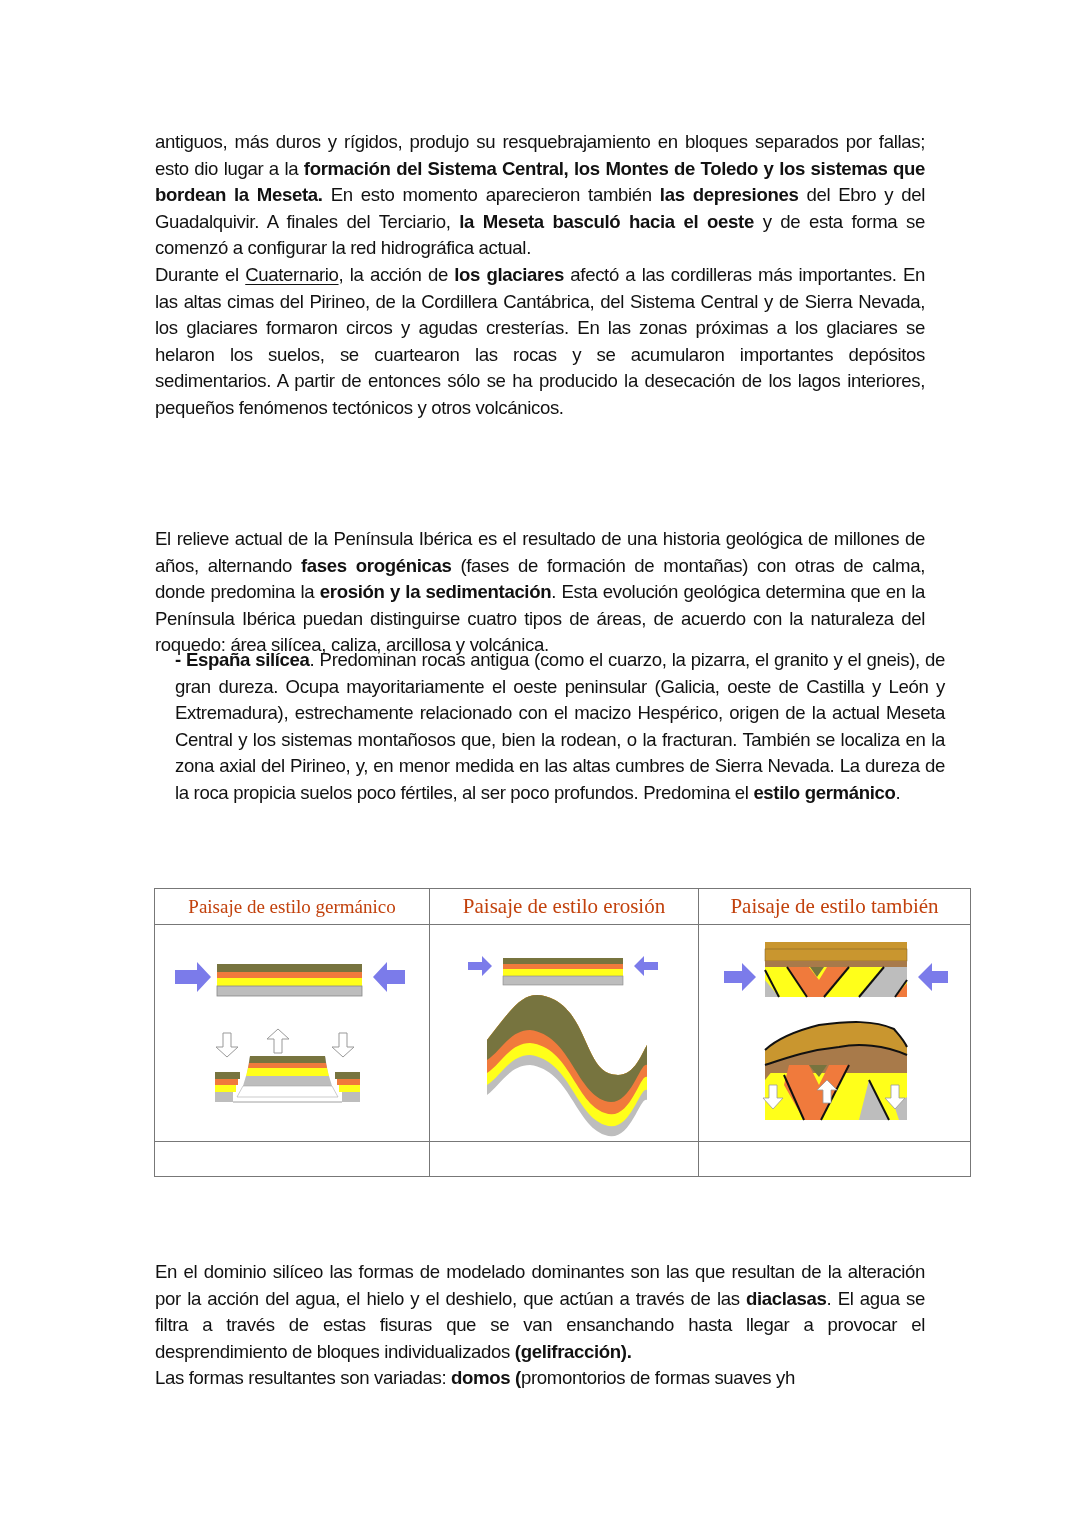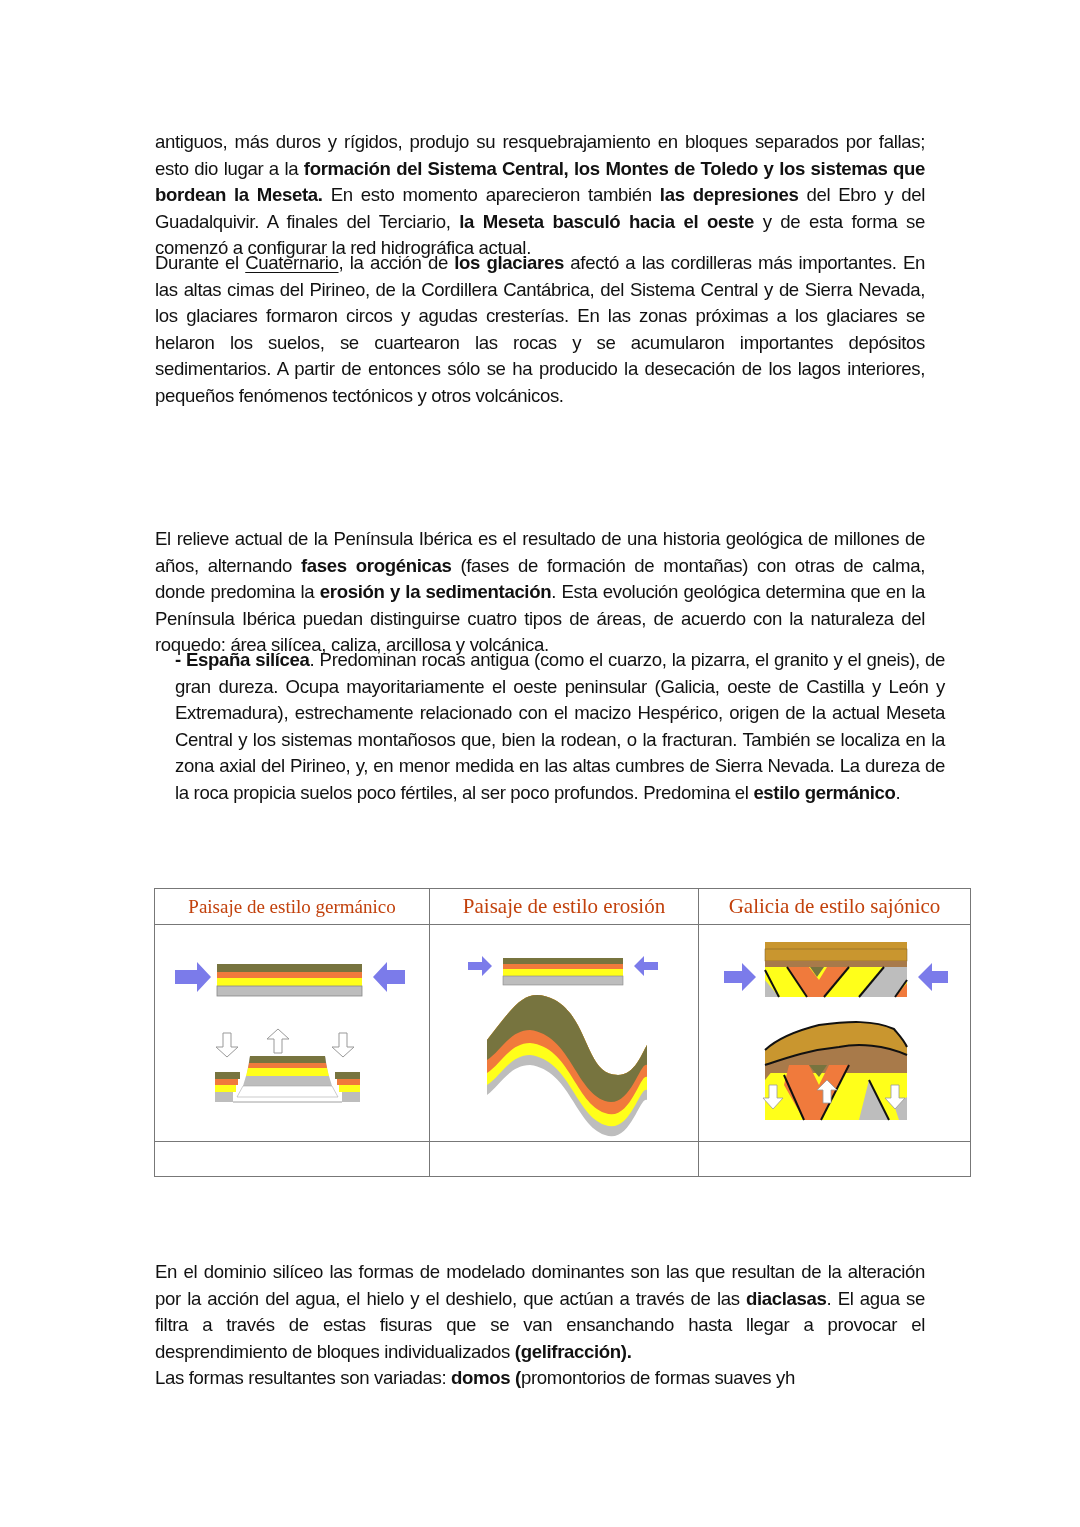--- a/index.html
+++ b/index.html
@@ -75,21 +75,21 @@
   </style>
 </head>
 <body>
 
 <div class="page">
 
   <div class="textblock" style="top:129px;">
     <p><span>antiguos, más duros y rígidos, produjo su resquebrajamiento en bloques separados por fallas; esto dio lugar a la </span><b>formación del Sistema Central, los Montes de Toledo y los sistemas que bordean la Meseta.</b><span> En esto momento aparecieron también </span><b>las depresiones</b><span> del Ebro y del Guadalquivir. A finales del Terciario, </span><b>la Meseta basculó hacia el oeste</b><span> y de esta forma se comenzó a configurar la red hidrográfica actual.</span></p>
   </div>
 
-  <div class="textblock" style="top:250px;">
+  <div class="textblock" style="top:262px;">
     <p><span>Durante el </span><u>Cuaternario</u><span>, la acción de </span><b>los glaciares</b><span> afectó a las cordilleras más importantes. En las altas cimas del Pirineo, de la Cordillera Cantábrica, del Sistema Central y de Sierra Nevada, los glaciares formaron circos y agudas cresterías. En las zonas próximas a los glaciares se helaron los suelos, se cuartearon las rocas y se acumularon importantes depósitos sedimentarios. A partir de entonces sólo se ha producido la desecación de los lagos interiores, pequeños fenómenos tectónicos y otros volcánicos.</span></p>
   </div>
 
 
   <div class="textblock" style="top:526px;">
     <p><span>El relieve actual de la Península Ibérica es el resultado de una historia geológica de millones de años, alternando </span><b>fases orogénicas</b><span> (fases de formación de montañas) con otras de calma, donde predomina la </span><b>erosión y la sedimentación</b><span>. Esta evolución geológica determina que en la Península Ibérica puedan distinguirse cuatro tipos de áreas, de acuerdo con la naturaleza del roquedo: área silícea, caliza, arcillosa y volcánica.</span></p>
   </div>
 
   <div class="textblock" style="top:647px;margin-left:20px;">
     <p><b>- España silícea</b><span>. Predominan rocas antigua (como el cuarzo, la pizarra, el granito y el gneis), de gran dureza. Ocupa mayoritariamente el oeste peninsular (Galicia, oeste de Castilla y León y Extremadura), estrechamente relacionado con el macizo Hespérico, origen de la actual Meseta Central y los sistemas montañosos que, bien la rodean, o la fracturan. También se localiza en la zona axial del Pirineo, y, en menor medida en las altas cumbres de Sierra Nevada. La dureza de la roca propicia suelos poco fértiles, al ser poco profundos. Predomina el </span><b>estilo germánico</b><span>.</span></p>
@@ -98,21 +98,21 @@
   <table class="fig-table">
     <colgroup>
       <col style="width:275px">
       <col style="width:269px">
       <col style="width:272px">
     </colgroup>
     <tbody>
         <tr>
       <th class="small">Paisaje de estilo germánico</th>
       <th>Paisaje de estilo erosión</th>
-      <th>Galicia de estilo sajónico</th>
+      <th>Paisaje de estilo también</th>
     </tr>
     <tr>
 
       <td class="img-cell">
         <svg width="274" height="216" viewBox="0 0 274 216">
 
           <g>
             <polygon points="20,45 42,45 42,37 56,52 42,67 42,59 20,59" fill="#7b7bea"></polygon>
           </g>
           <g>

